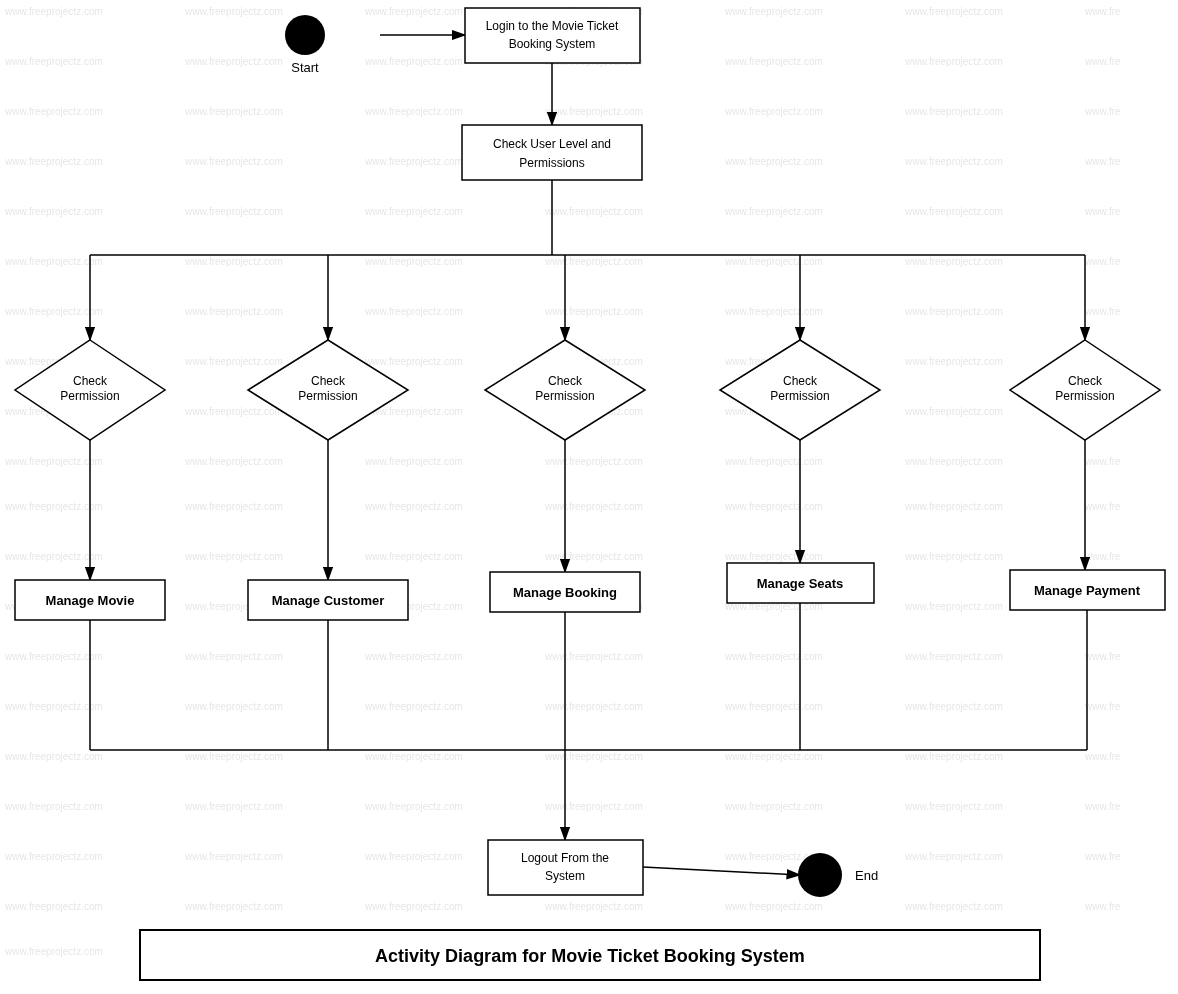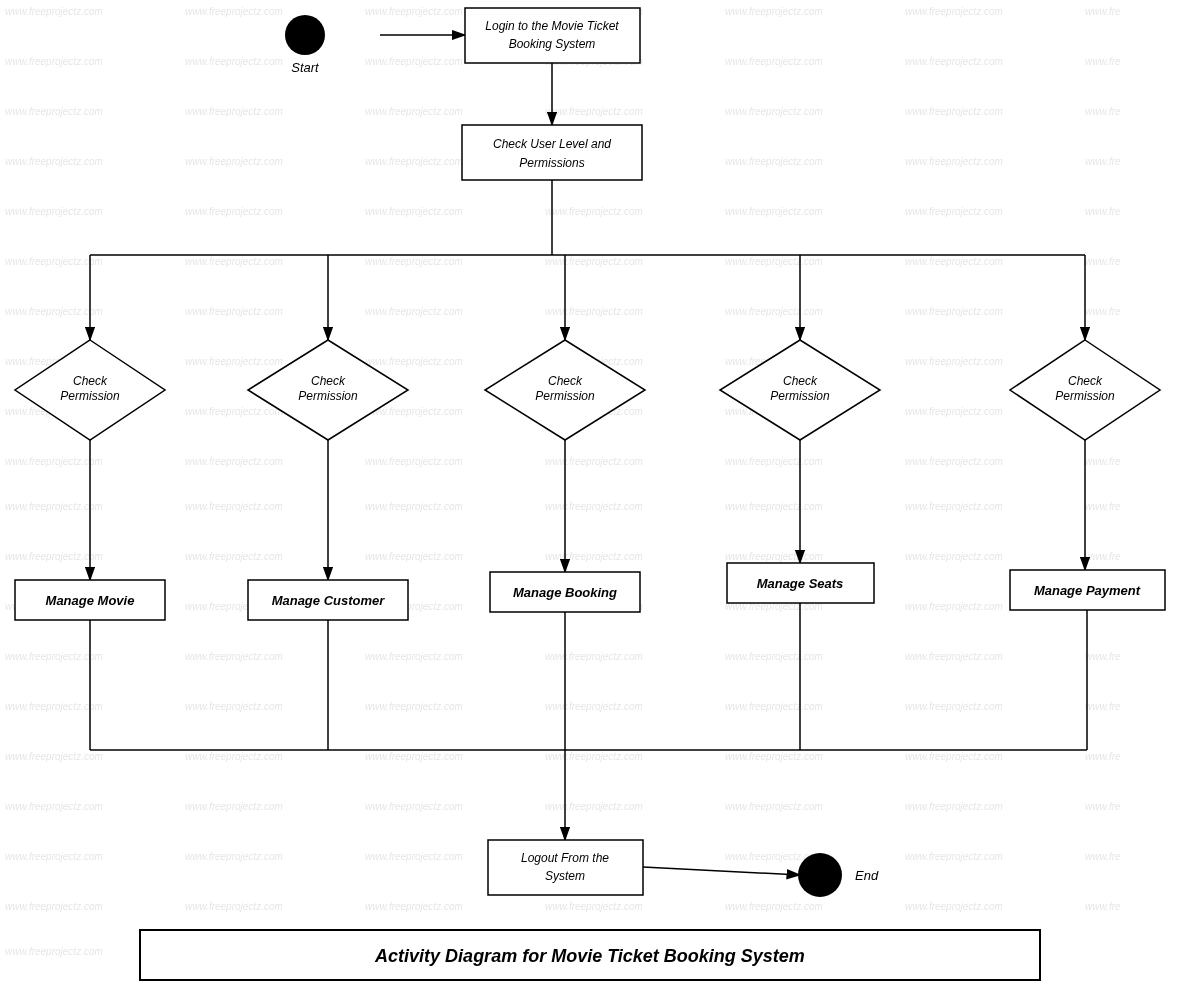--- a/index.html
+++ b/index.html
@@ -18,21 +18,20 @@
       width: 100%; height: 100%;
       pointer-events: none;
       z-index: 0;
     }
 
     .diagram-container {
       position: absolute;
       top: 0; left: 0;
       width: 1178px;
       height: 994px;
-      font-style: italic;
     }
 
     svg.diagram-svg {
       position: absolute;
       top: 0; left: 0;
       width: 1178px;
       height: 994px;
     }
   </style>
 </head>

